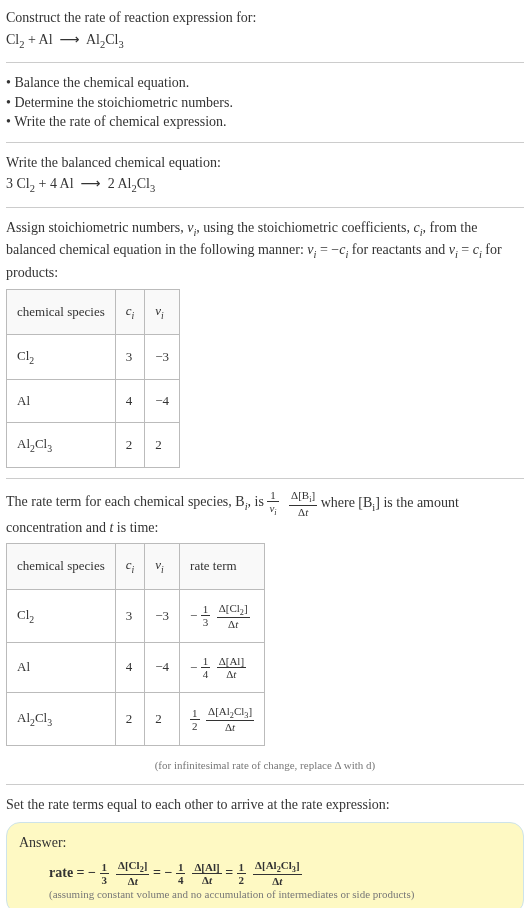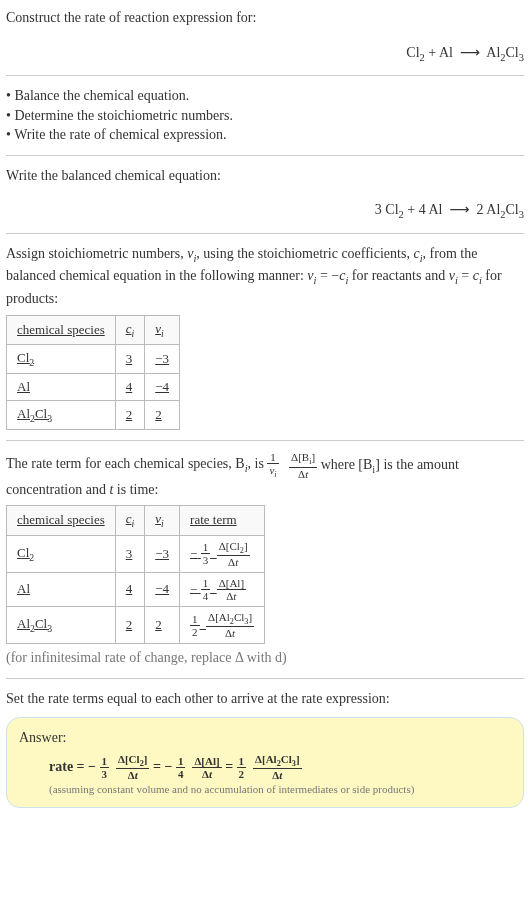--- a/index.html
+++ b/index.html
@@ -12,49 +12,49 @@
   padding: 8px 6px;
   line-height: 1.4;
 }
 .section { margin-bottom: 8px; }
 hr {
   border: none;
   border-top: 1px solid #ccc;
   margin: 10px 0;
 }
 .sub { vertical-align: sub; font-size: 0.75em; }
-.eq-line { margin-top: 15px; text-align: right; }
+.eq-line { margin-top: 2px; }
 table.data {
   border-collapse: collapse;
   margin-top: 6px;
 }
 table.data td, table.data th {
   border: 1px solid #bbb;
-  padding: 4px 10px;
+  padding: 12px 10px;
   text-align: left;
   font-weight: normal;
   font-size: 13px;
-  text-decoration: underline;
 }
 table.data th { background: #f9f9f9; }
 .center { text-align: center; }
 .frac {
   display: inline-block;
   vertical-align: middle;
   text-align: center;
   font-size: 11px;
   line-height: 1.1;
 }
 .frac .num { display: block; border-bottom: 1px solid #333; padding: 0 2px; }
 .frac .den { display: block; padding: 0 2px; }
 .rate-cell { white-space: nowrap; }
 .small-note {
-  font-size: 14px;
+  font-size: 11px;
   color: #777;
-  margin-top: 4px;
+  margin-top: 12px;
+  text-align: center;
 }
 .answer-box {
   background: #fef9c3;
   border: 1px solid #cde3ea;
   border-radius: 14px;
   padding: 10px 12px;
   margin-top: 6px;
 }
 .answer-box .ans-label { margin-bottom: 6px; }
 .answer-eq { margin-left: 30px; white-space: nowrap; font-weight: bold; }

